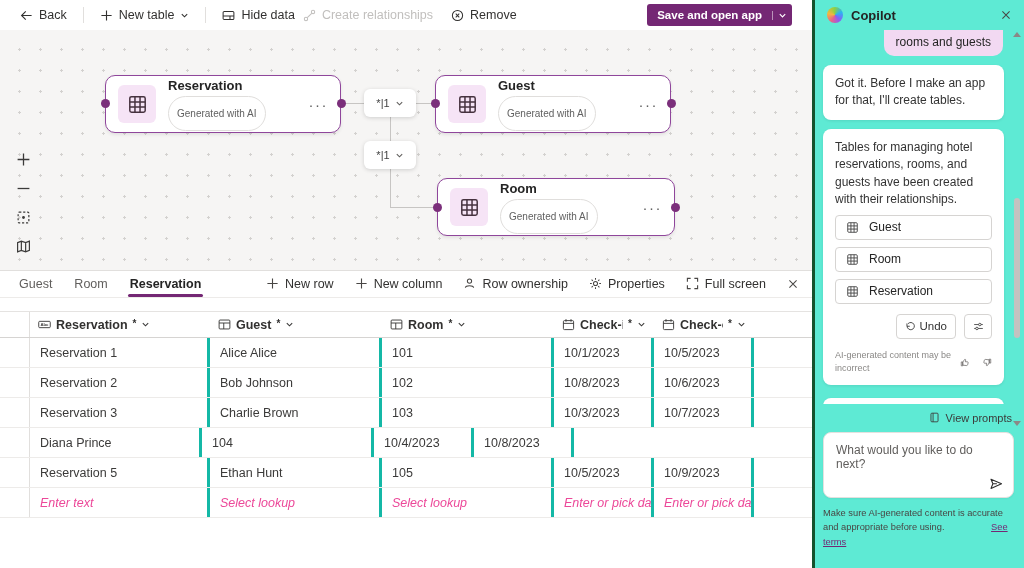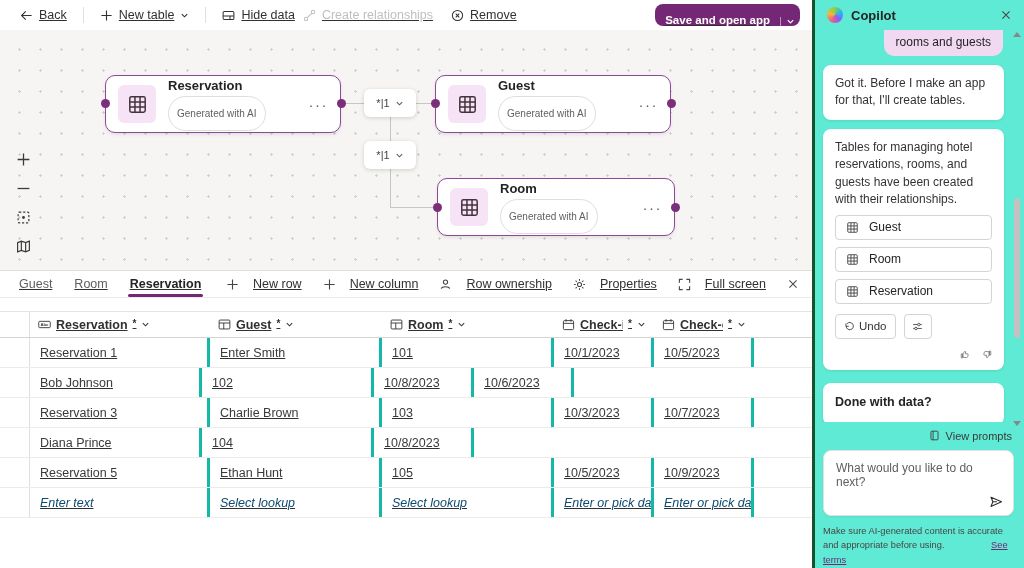--- a/index.html
+++ b/index.html
@@ -3,30 +3,30 @@
 <meta charset="utf-8">
 <style>
   * { box-sizing: border-box; }
   html,body { margin:0; padding:0; }
   body {
     width:1024px; height:568px; overflow:hidden;
     font-family:"Liberation Sans", sans-serif;
     color:#323130; background:#fff;
   }
   .app { display:flex; width:1024px; height:568px; }
-  .main { width:812px; display:flex; flex-direction:column;text-decoration:underline; }
+  .main { width:812px; display:flex; flex-direction:column; }
 
   
   .toolbar { height:30px; flex:none; display:flex; align-items:center; padding:0 12px 0 16px; font-size:12.5px; background:#fff; }
   .tb-item { display:flex; align-items:center; gap:6px; padding:0 4px; color:#323130; cursor:pointer; white-space:nowrap; }
   .tb-item.disabled { color:#c1bfbd; cursor:default; }
   .tb-sep { width:1px; height:16px; background:#e1dfdd; margin:0 12px; flex:none; }
   .icon { display:inline-flex; flex:none; }
   .i13 { width:13px; height:13px; } .i11 { width:11px; height:11px; } .i9 { width:9px; height:9px; }
-  .save-btn { margin-left:auto; margin-right:0; display:flex; align-items:flex-end; height:22px; background:#742774; border-radius:8px; color:#fff; font-size:11.5px; font-weight:bold; overflow:hidden; cursor:pointer; }
+  .save-btn { margin-left:auto; margin-right:8px; display:flex; align-items:center; height:22px; background:#742774; border-radius:3px; color:#fff; font-size:11.5px; font-weight:bold; overflow:hidden; cursor:pointer; }
   .save-main { display:flex; align-items:center; padding:0 10px; }
   .save-split { width:20px; border-left:1px solid rgba(255,255,255,.5); display:flex; align-items:center; justify-content:center; }
 
   
   .canvas { height:240px; flex:none; position:relative; overflow:hidden;
     background-color:#f6f5f4;
     background-image:radial-gradient(#d3d1cf 1px, transparent 1.2px);
     background-size:21px 21px; background-position:9px 9px; }
   .entity { position:absolute; width:236px; height:58px; background:#fff; border:1px solid #8f469b;
     border-radius:10px; display:flex; align-items:center; padding:0 12px; gap:12px; box-shadow:0 1.6px 3.6px rgba(0,0,0,.08); }
@@ -42,59 +42,59 @@
   .canvas-controls { position:absolute; left:16px; top:122px; display:flex; flex-direction:column; gap:14px; color:#3b3a39; }
   .canvas-controls .ctrl { cursor:pointer; display:flex; }
 
   
   .datapanel { flex:1; background:#fff; border-top:1px solid #e1dfdd; display:flex; flex-direction:column; }
   .tabbar { height:27px; flex:none; display:flex; align-items:center; padding:0 6px 0 8px; border-bottom:1px solid #edebe9; font-size:12.5px; }
   .tab { padding:0 11px; height:100%; display:flex; align-items:center; color:#605e5c; position:relative; cursor:pointer; }
   .tab.active { color:#242424; font-weight:bold; }
   .tab.active::after { content:""; position:absolute; left:9px; right:9px; bottom:0; height:3px; border-radius:2px; background:#742774; }
   .tabbar-actions { margin-left:auto; display:flex; align-items:center; gap:21px; color:#323130; padding-right:6px; }
-  .action { display:flex; align-items:center; gap:14px; cursor:pointer; white-space:nowrap; }
+  .action { display:flex; gap:6px; cursor:pointer; white-space:nowrap; }
   .action .icon { color:#484644; }
 
   .grid { margin-top:13px; font-size:12.5px; }
   .grid-header { display:flex; height:27px; align-items:center; border-top:1px solid #e5e3e1; border-bottom:1px solid #d6d4d2; color:#323130; }
   .gh-cell { display:flex; align-items:center; gap:5px; padding:0 8px; height:100%; font-weight:bold; cursor:pointer; }
   .gh-cell .icon { color:#3b3a39; }
   .req { font-size:10px; position:relative; top:-1px; }
   .sort-chev { color:#605e5c; }
   .col-gutter { width:30px; height:100%; border-right:1px solid #e1dfdd; flex:none; }
   .col1 { width:180px; } .col2 { width:172px; } .col3 { width:172px; } .col4 { width:100px; } .col5 { width:100px; }
   .grid-row { display:flex; height:30px; align-items:center; border-bottom:1px solid #edebe9; color:#3b3a39; }
   .cell { padding:0 10px; height:100%; display:flex; align-items:center; border-right:3px solid #14b8a6; overflow:hidden; white-space:nowrap; cursor:text; }
-  .newrow .cell { font-style:italic; color:#0c4a6e; }
+  .newrow .cell { font-style:italic; color:#ec4899; }
 
   
   .copilot { width:212px; flex:none; border-left:3px solid #14532d; background:#5eead4; display:flex; flex-direction:column; position:relative; }
   .cp-header { height:30px; flex:none; display:flex; align-items:center; gap:8px; padding:0 12px; }
   .cp-logo { width:16px; height:16px; border-radius:50%; flex:none;
     background:conic-gradient(from 210deg,#e8618c,#f5b63f,#8ed141,#2bb3f3,#8a5cf5,#e8618c); }
   .cp-title { font-size:13px; font-weight:bold; color:#242424; }
   .cp-close { margin-left:auto; color:#484644; cursor:pointer; display:flex; }
   .cp-body { flex:1; padding:0 20px 0 8px; overflow:hidden; }
   .user-bubble { margin-left:auto; width:fit-content; max-width:160px; background:#f2d9f2; border-radius:0 0 10px 10px;
     padding:5px 12px 7px; font-size:12px; color:#242424; margin-right:1px; }
   .cp-card { background:#fff; border-radius:8px; box-shadow:0 1px 3px rgba(0,0,0,.09); padding:10px 12px;
     font-size:12px; line-height:1.45; color:#333; margin-top:9px; }
   .cp-chip { height:25px; border:1px solid #d6d4d2; border-radius:4px; background:#fff; display:flex; align-items:center;
     gap:10px; padding:0 10px; font-size:12px; color:#242424; margin-top:7px; cursor:pointer; }
   .cp-chip .icon { color:#474747; }
-  .undo-row { display:flex; gap:8px; margin-top:10px; }
+  .undo-row { display:flex; gap:8px; margin-top:10px;justify-content:flex-end; }
   .undo-btn { border:1px solid #d6d4d2; border-radius:4px; padding:3px 8px; font-size:11.5px; display:flex; align-items:center; gap:4px; cursor:pointer; background:#fff; }
   .tune-btn { border:1px solid #d6d4d2; border-radius:4px; width:28px; display:flex; align-items:center; justify-content:center; cursor:pointer; background:#fff; color:#424242; }
   .ai-note-row { display:flex; align-items:center; margin-top:10px; }
   .ai-note { font-size:9px; color:#8a8886; }
   .feedback { margin-left:auto; display:flex; gap:10px; color:#605e5c; }
   .feedback .icon { cursor:pointer; }
   .done-title { font-size:12.5px; font-weight:bold; color:#242424; }
-  .cp-bottom { flex:none; padding:0 10px 1px 8px; }
+  .cp-bottom { flex:none; padding:0 10px 19px 8px; }
   .view-prompts { display:flex; justify-content:flex-end; align-items:center; gap:6px; font-size:11px; color:#3b3a39; margin:8px 2px 8px 0; cursor:pointer; }
   .cp-input { position:relative; background:#fff; border:1px solid #e3e1df; border-radius:8px; height:66px; box-shadow:0 1px 2px rgba(0,0,0,.05); }
   .cp-input textarea { width:100%; height:100%; border:none; resize:none; background:transparent; outline:none;
     font:12px "Liberation Sans", sans-serif; color:#242424; padding:10px 12px; }
   .cp-input textarea::placeholder { color:#605e5c; opacity:1; }
   .send-btn { position:absolute; right:9px; bottom:5px; color:#2b2b2b; cursor:pointer; display:flex; }
   .cp-disclaimer { font-size:9.3px; color:#484644; line-height:1.55; margin-top:8px; }
   .see-terms { color:#742774; text-decoration:underline; cursor:pointer;margin-left:44px; }
   .cp-scrollbar { position:absolute; right:3px; top:32px; width:8px; height:394px; }
   .sb-up { position:absolute; top:0; left:0; width:0; height:0; border-left:4px solid transparent; border-right:4px solid transparent; border-bottom:5px solid #8a8886; cursor:pointer; }
@@ -411,44 +411,46 @@
                 <svg viewBox="0 0 10 10" width="9" height="9">
                   <path d="M2 3.5l3 3 3-3" fill="none" stroke="currentColor" stroke-width="1.2"></path>
                 </svg>
               </span>
           </div>
         </div>
 
         <div class="grid-row">
           <div class="col-gutter"></div>
           <div class="cell col1">Reservation 1</div>
-          <div class="cell col2">Enter Smith</div>
+          <div class="cell col2">Alice Alice</div>
           <div class="cell col3">101</div>
           <div class="cell col4">10/1/2023</div>
           <div class="cell col5">10/5/2023</div>
         </div>
         <div class="grid-row">
           <div class="col-gutter"></div>
+          <div class="cell col1">Reservation 2</div>
           <div class="cell col2">Bob Johnson</div>
           <div class="cell col3">102</div>
           <div class="cell col4">10/8/2023</div>
           <div class="cell col5">10/6/2023</div>
         </div>
         <div class="grid-row">
           <div class="col-gutter"></div>
           <div class="cell col1">Reservation 3</div>
           <div class="cell col2">Charlie Brown</div>
           <div class="cell col3">103</div>
           <div class="cell col4">10/3/2023</div>
           <div class="cell col5">10/7/2023</div>
         </div>
         <div class="grid-row">
           <div class="col-gutter"></div>
           <div class="cell col2">Diana Prince</div>
           <div class="cell col3">104</div>
+          <div class="cell col4">10/4/2023</div>
           <div class="cell col5">10/8/2023</div>
         </div>
         <div class="grid-row">
           <div class="col-gutter"></div>
           <div class="cell col1">Reservation 5</div>
           <div class="cell col2">Ethan Hunt</div>
           <div class="cell col3">105</div>
           <div class="cell col4">10/5/2023</div>
           <div class="cell col5">10/9/2023</div>
         </div>
@@ -520,20 +522,21 @@
             <span class="icon i11">
                 <svg viewBox="0 0 14 14" width="11" height="11">
                   <path d="M1.5 4.5h11M1.5 9.5h11" fill="none" stroke="currentColor" stroke-width="1.1"></path>
                   <circle cx="8.7" cy="4.5" r="1.6" fill="#fff" stroke="currentColor" stroke-width="1.1"></circle>
                   <circle cx="5" cy="9.5" r="1.6" fill="#fff" stroke="currentColor" stroke-width="1.1"></circle>
                 </svg>
               </span>
           </div>
         </div>
         <div class="ai-note-row">
+          <span class="ai-note">AI-generated content may be incorrect</span>
           <span class="feedback">
             <span class="icon i11">
                 <svg viewBox="0 0 14 14" width="11" height="11">
                   <path d="M1.6 6.3h1.9v4.9H1.6zM3.5 10.4V6.7l2.2-3.4c.5-.8 1.7-.3 1.5.6L6.8 6.1h2.6c.7 0 1.2.6 1 1.3l-.7 2.5c-.2.6-.7 1-1.3 1z" fill="none" stroke="currentColor" stroke-width=".9"></path>
                 </svg>
               </span>
             <span class="icon i11">
                 <svg viewBox="0 0 14 14" width="11" height="11">
                   <g transform="rotate(180,7,7)">
                     <path d="M1.6 6.3h1.9v4.9H1.6zM3.5 10.4V6.7l2.2-3.4c.5-.8 1.7-.3 1.5.6L6.8 6.1h2.6c.7 0 1.2.6 1 1.3l-.7 2.5c-.2.6-.7 1-1.3 1z" fill="none" stroke="currentColor" stroke-width=".9"></path>

